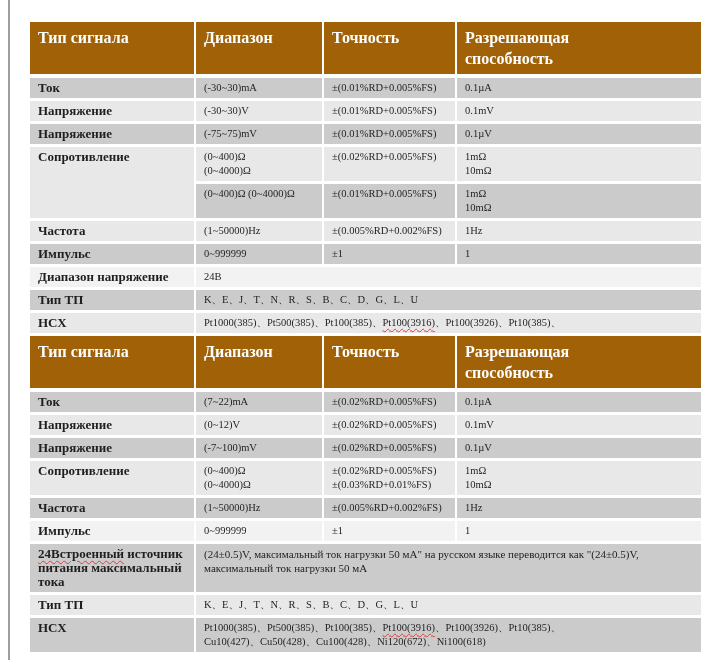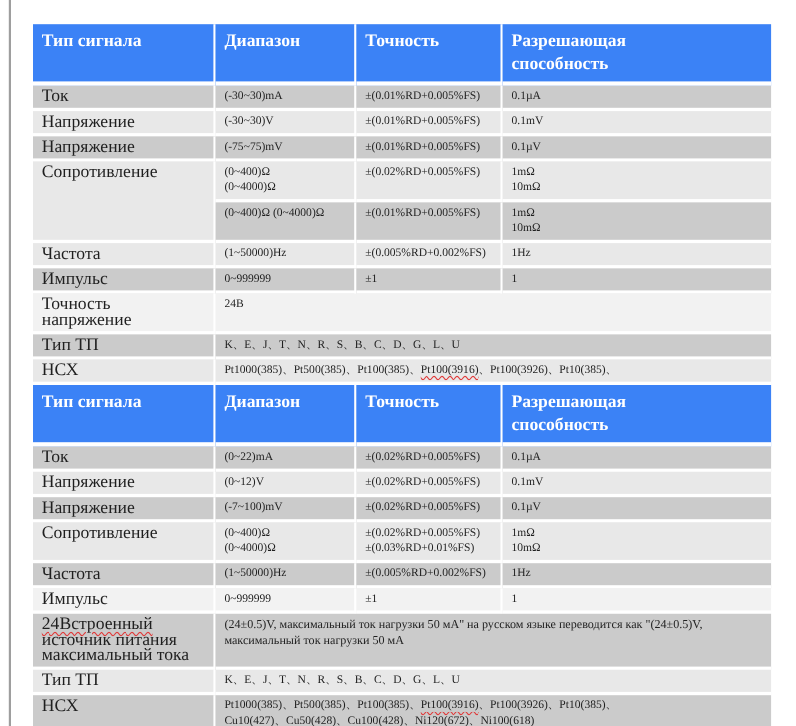--- a/index.html
+++ b/index.html
@@ -10,32 +10,32 @@
   .page-edge {
     position:absolute; left:8px; top:0; width:2px; height:660px;
     background:#9e9e9e;
   }
   table.spec {
     position:absolute; left:30px; top:22px; width:671px;
     border-collapse:separate; border-spacing:0; table-layout:fixed;
   }
   col.c1{width:166px} col.c2{width:128px} col.c3{width:133px} col.c4{width:244px}
   th {
-    background:#3b82f6; color:#ffffff; text-align:left; vertical-align:top;
+    background:#a16207; color:#ffffff; text-align:left; vertical-align:top;
     font-family:"Liberation Serif", serif; font-weight:bold; font-size:16px;
     line-height:21px; padding:5px 8px; height:48px; box-sizing:border-box;
     border-bottom:4px solid #ffffff; white-space:pre-line;
   }
   td {
     vertical-align:top; box-sizing:border-box; color:#1f1f1f;
     padding:3px 8px; line-height:14px; border-bottom:3px solid #ffffff;
     white-space:pre-line;
   }
   th.sep, td.sep { border-right:2px solid #ffffff; }
-  td.label { font-family:"Liberation Serif", serif; font-size:16px; }
+  td.label { font-family:"Liberation Serif", serif; font-size:13px;font-weight:bold; }
   td.data  { font-family:Liberation Serif, serif; font-size:10.5px; }
   td.serif-data { font-family:"Liberation Serif", serif; font-size:11px;margin-left:41px; }
   .dark    { background:#cbcbcb; }
   .light   { background:#e8e8e8; }
   .lighter { background:#f2f2f2; }
   .center  { }
   .sq {
     text-decoration-line:underline; text-decoration-style:wavy;
     text-decoration-color:#e03a3a; text-decoration-thickness:1px;
     text-underline-offset:2px;
@@ -101,21 +101,21 @@
     <td class="data light sep">±(0.005%RD+0.002%FS)</td>
     <td class="data light">1Hz</td>
   </tr>
   <tr>
     <td class="label dark sep">Импульс</td>
     <td class="data dark sep">0~999999</td>
     <td class="data dark sep">±1</td>
     <td class="data dark">1</td>
   </tr>
   <tr>
-    <td class="label lighter sep">Точность напряжение</td>
+    <td class="label lighter sep">Диапазон напряжение</td>
     <td class="data lighter center" colspan="3">24В</td>
   </tr>
   <tr>
     <td class="label dark sep">Тип ТП</td>
     <td class="data dark" colspan="3">K、E、J、T、N、R、S、B、C、D、G、L、U</td>
   </tr>
   <tr>
     <td class="label light sep">НСХ</td>
     <td class="data light" colspan="3"><span>Pt1000(385)、Pt500(385)、Pt100(385)、</span><span class="sq">Pt100(3916)</span><span>、Pt100(3926)、Pt10(385)、</span></td>
   </tr>
@@ -123,21 +123,21 @@
   <tr>
     <th class="sep">Тип сигнала</th>
     <th class="sep">Диапазон</th>
     <th class="sep">Точность</th>
     <th>Разрешающая
 способность</th>
   </tr>
 
   <tr>
     <td class="label dark sep">Ток</td>
-    <td class="data dark sep">(0~22)mA</td>
+    <td class="data dark sep">(7~22)mA</td>
     <td class="data dark sep">±(0.02%RD+0.005%FS)</td>
     <td class="data dark">0.1µA</td>
   </tr>
   <tr>
     <td class="label light sep">Напряжение</td>
     <td class="data light sep">(0~12)V</td>
     <td class="data light sep">±(0.02%RD+0.005%FS)</td>
     <td class="data light">0.1mV</td>
   </tr>
   <tr>

